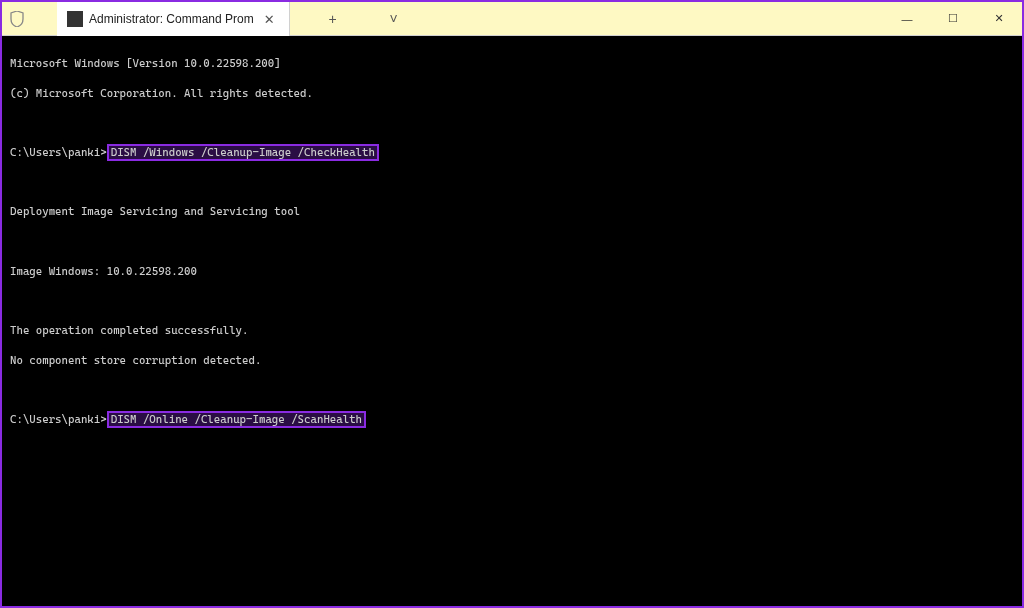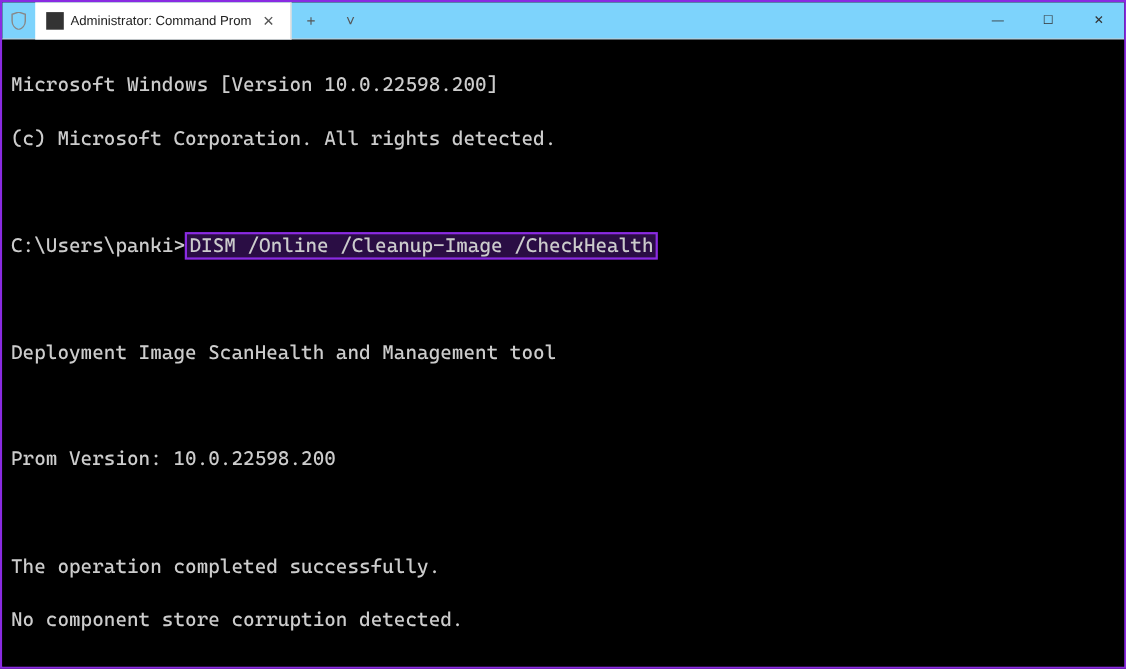--- a/index.html
+++ b/index.html
@@ -7,24 +7,25 @@
     width: 1024px;
     height: 608px;
     background: #000;
     font-family: Consolas, 'Courier New', monospace;
     font-size: 14px;
     overflow: hidden;
     border: 2px solid #8a2be2;
   }
   .titlebar {
     height: 34px;
-    background: #7dd3fc;
+    background: #fef9c3;
     display: flex;
     align-items: stretch;
     border-bottom: 1px solid #d0d0d0;
+    gap: 25px;
   }
   .shield-icon {
     width: 30px;
     display: flex;
     align-items: center;
     justify-content: center;
     color: #888;
   }
   .tab {
     background: #fff;
@@ -82,21 +83,21 @@
     color: #333;
     font-family: 'Segoe UI Symbol', sans-serif;
     font-size: 11px;
     cursor: pointer;
   }
   .terminal {
     background: #000;
     color: #ccc;
     padding: 6px 8px;
     line-height: 1.35;
-    font-size: 18px;
+    font-size: 11px;
     white-space: pre;
     font-family: 'Cascadia Mono', Consolas, monospace;
     height: calc(100% - 34px);
     overflow: hidden;
   }
   .hl {
     border: 2px solid #8a2be2;
     background: rgba(138,43,226,0.3);
     padding: 0 2px;
   }
@@ -123,29 +124,30 @@
     <div class="win-btn">—</div>
     <div class="win-btn">☐</div>
     <div class="win-btn">✕</div>
   </div>
 </div>
 
 <div class="terminal">
 <div>Microsoft Windows [Version 10.0.22598.200]</div>
 <div>(c) Microsoft Corporation. All rights detected.</div>
 <div class="blank"></div>
-<div><span>C:\Users\panki&gt;</span><span class="hl">DISM /Online /Cleanup-Image /CheckHealth</span></div>
+<div><span>C:\Users\panki&gt;</span><span class="hl">DISM /Windows /Cleanup-Image /CheckHealth</span></div>
 <div class="blank"></div>
-<div>Deployment Image ScanHealth and Management tool</div>
+<div>Deployment Image Servicing and Servicing tool</div>
 <div class="blank"></div>
-<div>Prom Version: 10.0.22598.200</div>
+<div>Image Windows: 10.0.22598.200</div>
 <div class="blank"></div>
 <div>The operation completed successfully.</div>
 <div>No component store corruption detected.</div>
 <div class="blank"></div>
+<div><span>C:\Users\panki&gt;</span><span class="hl">DISM /Online /Cleanup-Image /ScanHealth</span></div>
 
 
 
 
 
 
 
 
 
 

